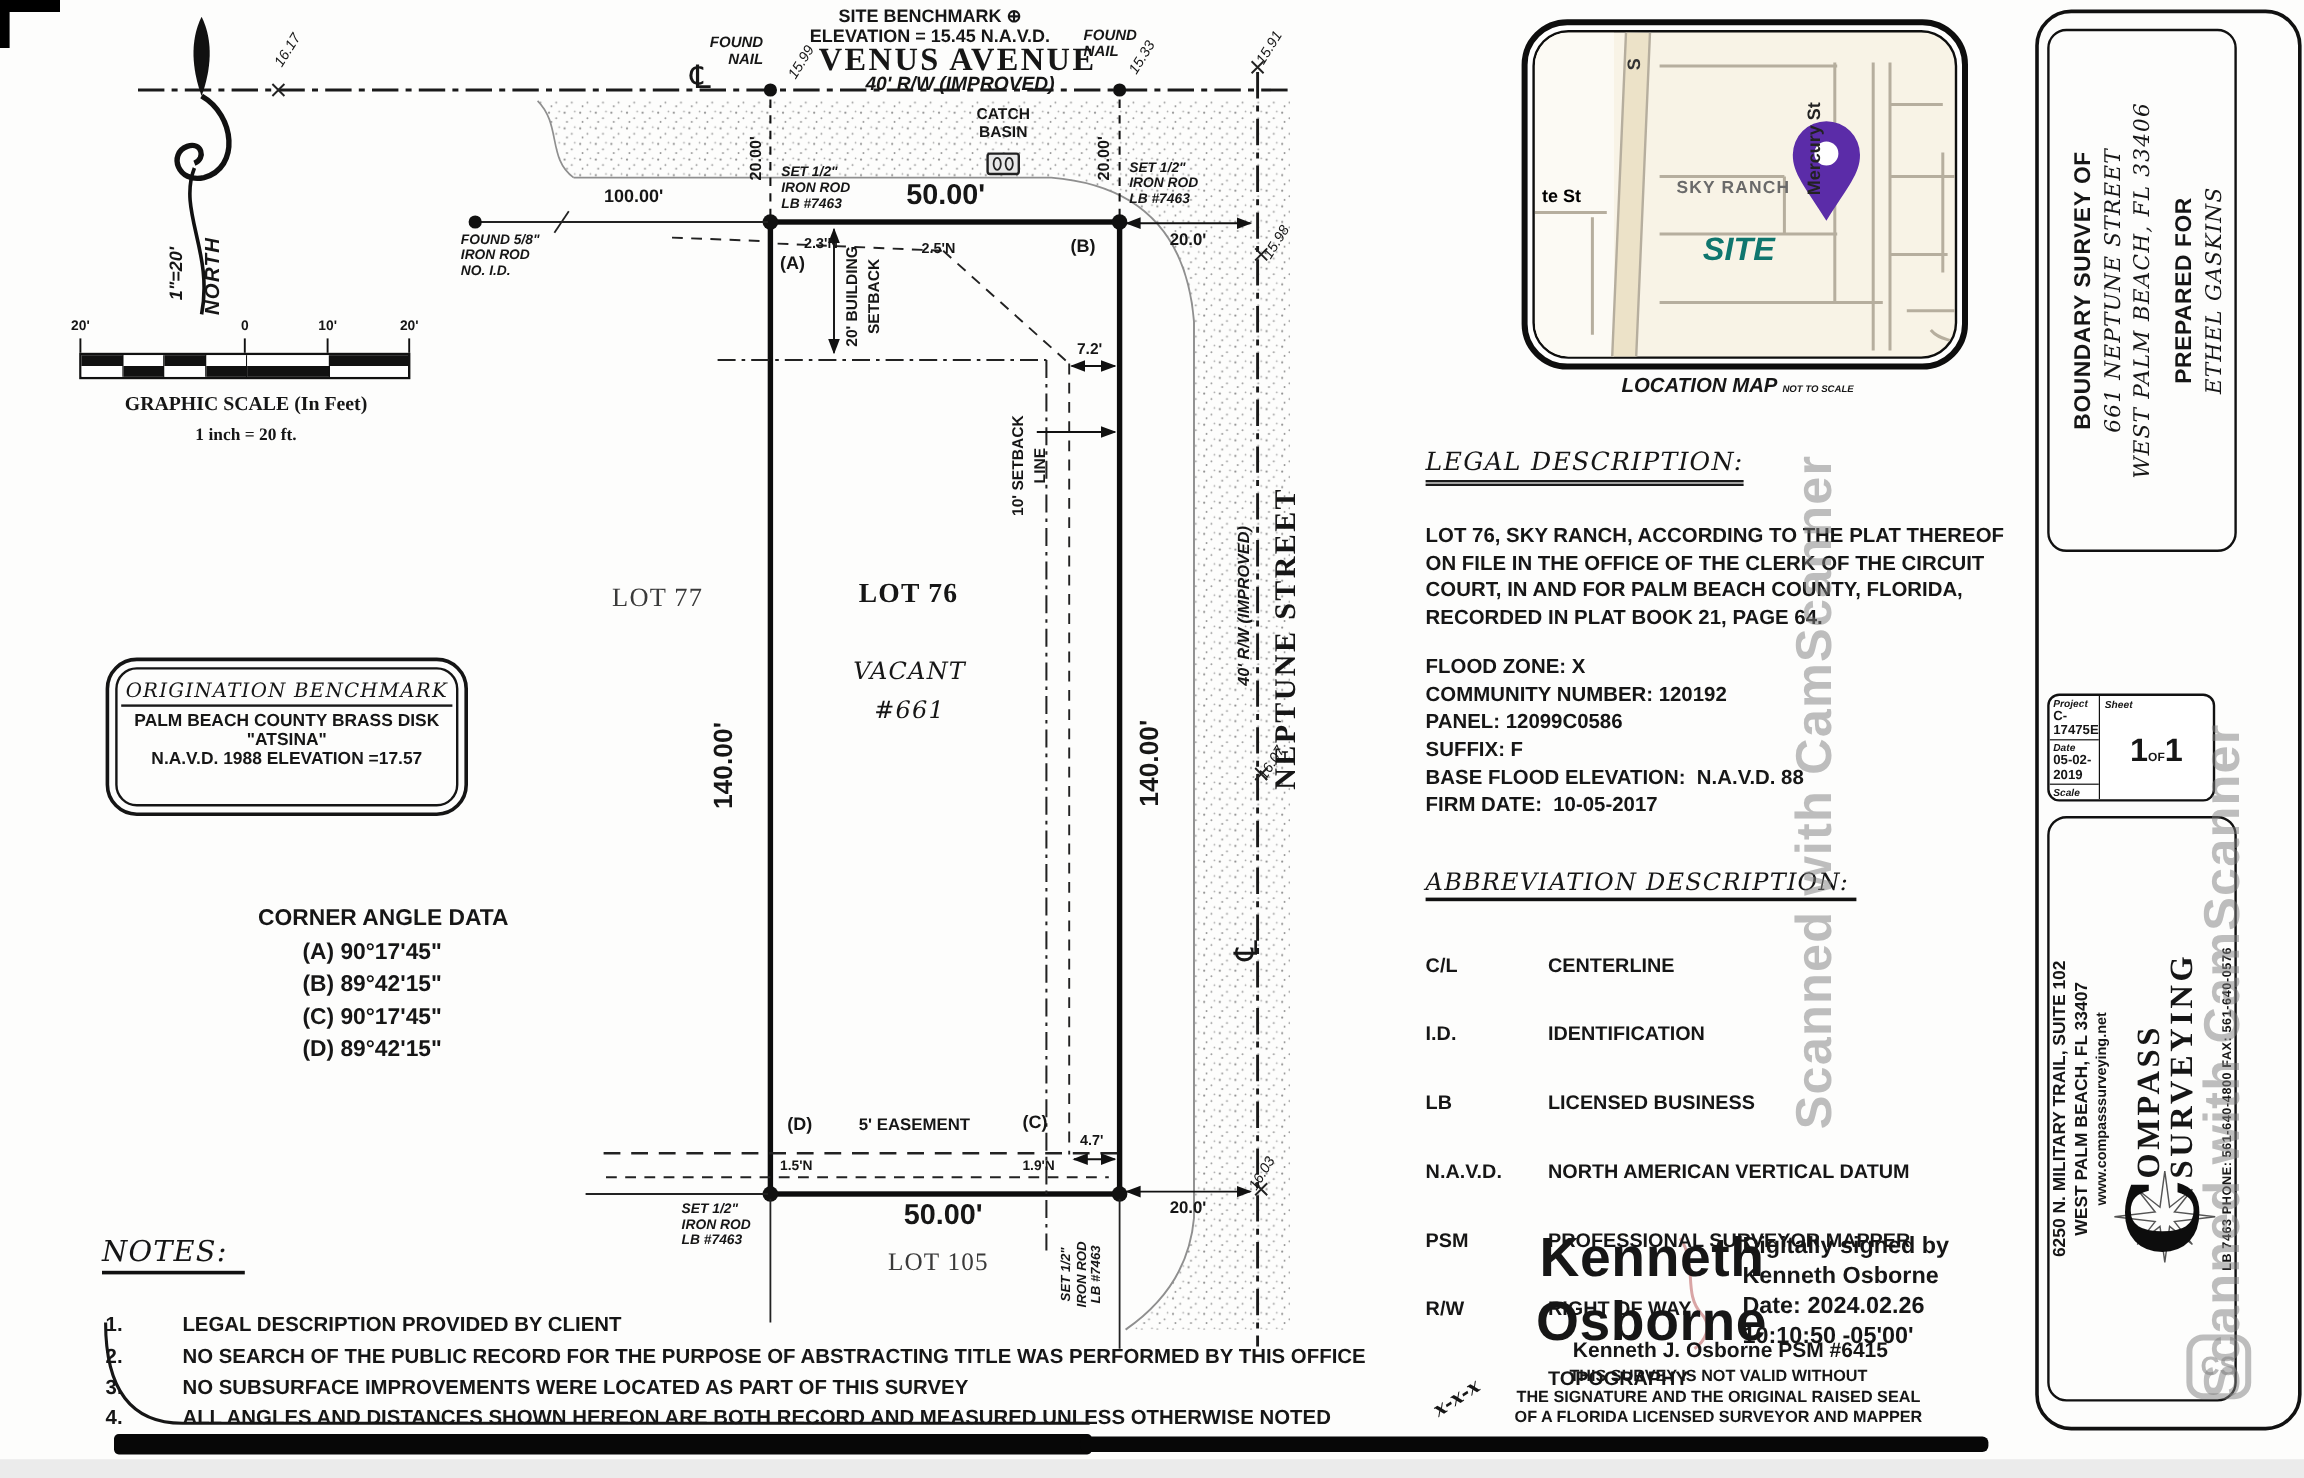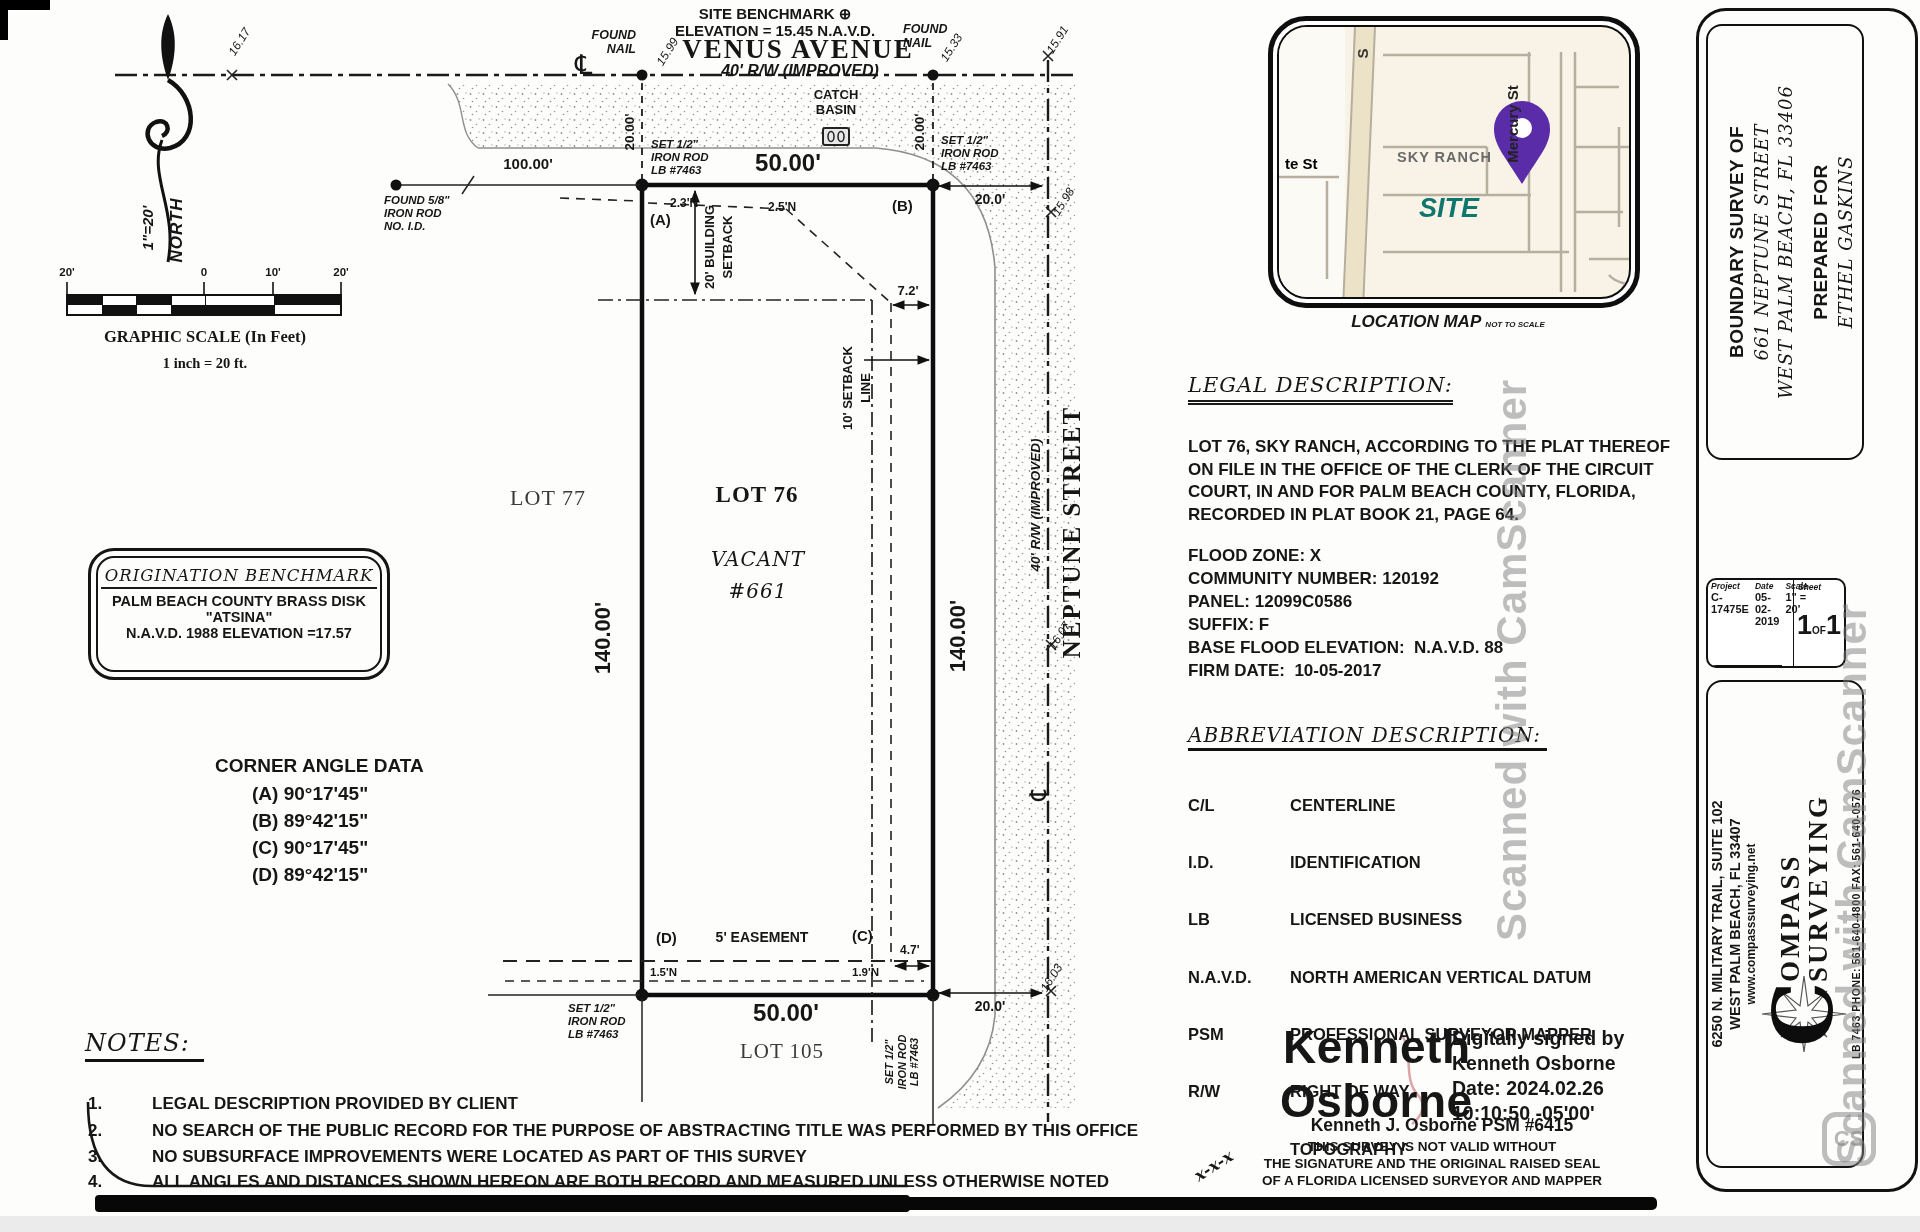--- a/index.html
+++ b/index.html
@@ -29,21 +29,21 @@
   
   #locmap{position:absolute;left:1268px;top:16px;width:372px;height:292px;border:5px solid #0e0e0e;border-radius:38px;background:#fff;}
   #locmap .mapinner{position:absolute;inset:4px;border:2.5px solid #0e0e0e;border-radius:30px;overflow:hidden;background:#f8f3e6;}
   .maplbl{position:absolute;color:#4a4a4a;}
   
   .rotbox{position:absolute;transform:rotate(-90deg);text-align:center;}
   #tb-outer{position:absolute;left:1696px;top:8px;width:222px;height:1184px;border:3.5px solid #111;border-radius:30px;}
   #tb-title{position:absolute;left:1706px;top:24px;width:158px;height:436px;border:2.5px solid #111;border-radius:16px;}
   #tb-firm{position:absolute;left:1706px;top:680px;width:158px;height:488px;border:2.5px solid #111;border-radius:16px;}
   #projbox{position:absolute;left:1706px;top:578px;width:140px;height:90px;border:2px solid #111;border-radius:10px;display:flex;overflow:hidden;background:#fff;}
-  .pb-left{width:86px;border-right:1.5px solid #111;display:flex;flex-direction:row;}
+  .pb-left{width:42px;border-right:1.5px solid #111;display:flex;flex-direction:column;}
   .pb-cell{flex:1;border-bottom:1.5px solid #111;padding:1px 3px;}
   .pb-cell:last-child{border-bottom:none;}
   .pb-lab{display:block;font-size:8.5px;font-weight:600;font-style:italic;}
   .pb-val{display:block;font-size:11px;font-weight:bold;}
   .pb-right{flex:1;position:relative;}
   .pb-sheet{position:absolute;left:0;right:0;top:30px;text-align:center;font-weight:bold;}
   .pb-sheet .big{font-size:27px;} .pb-sheet .small{font-size:10px;}
   .tp-l1{font-size:19px;font-weight:bold;letter-spacing:.5px;}
   .tp-hand{font-family:"DejaVu Serif",serif;font-style:italic;font-size:18px;letter-spacing:1px;margin-top:3px;}
   .tp-gap{margin-top:14px;}

